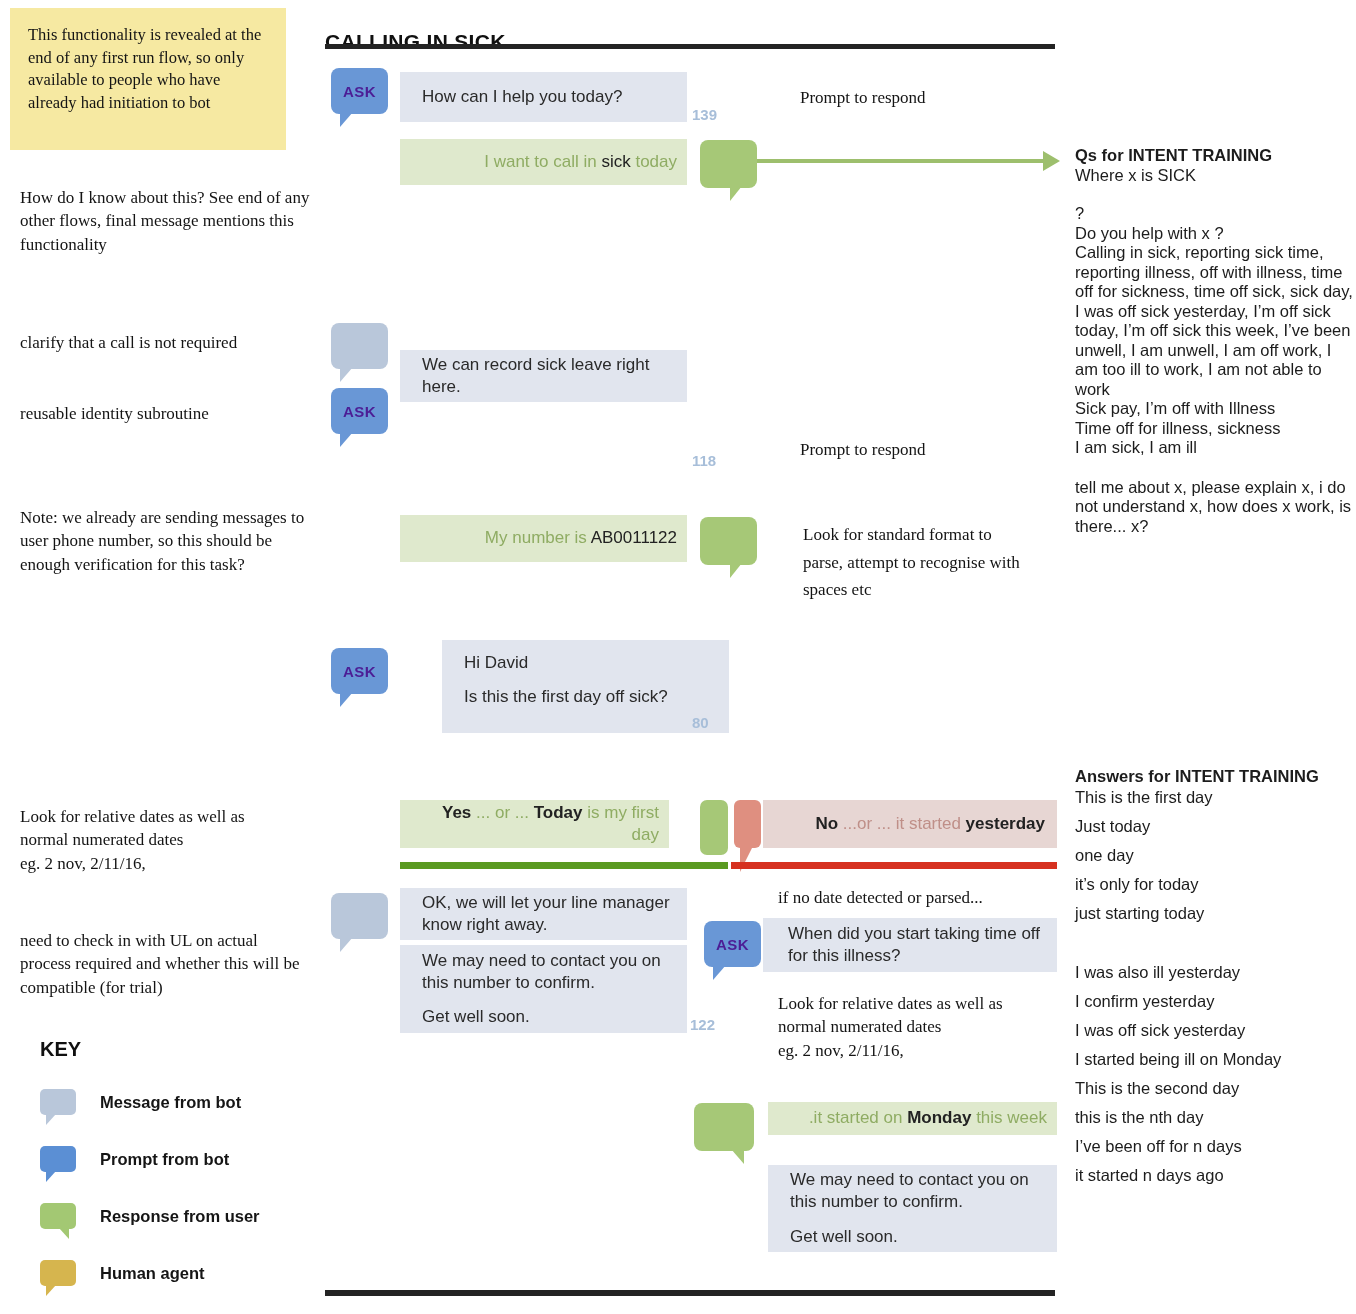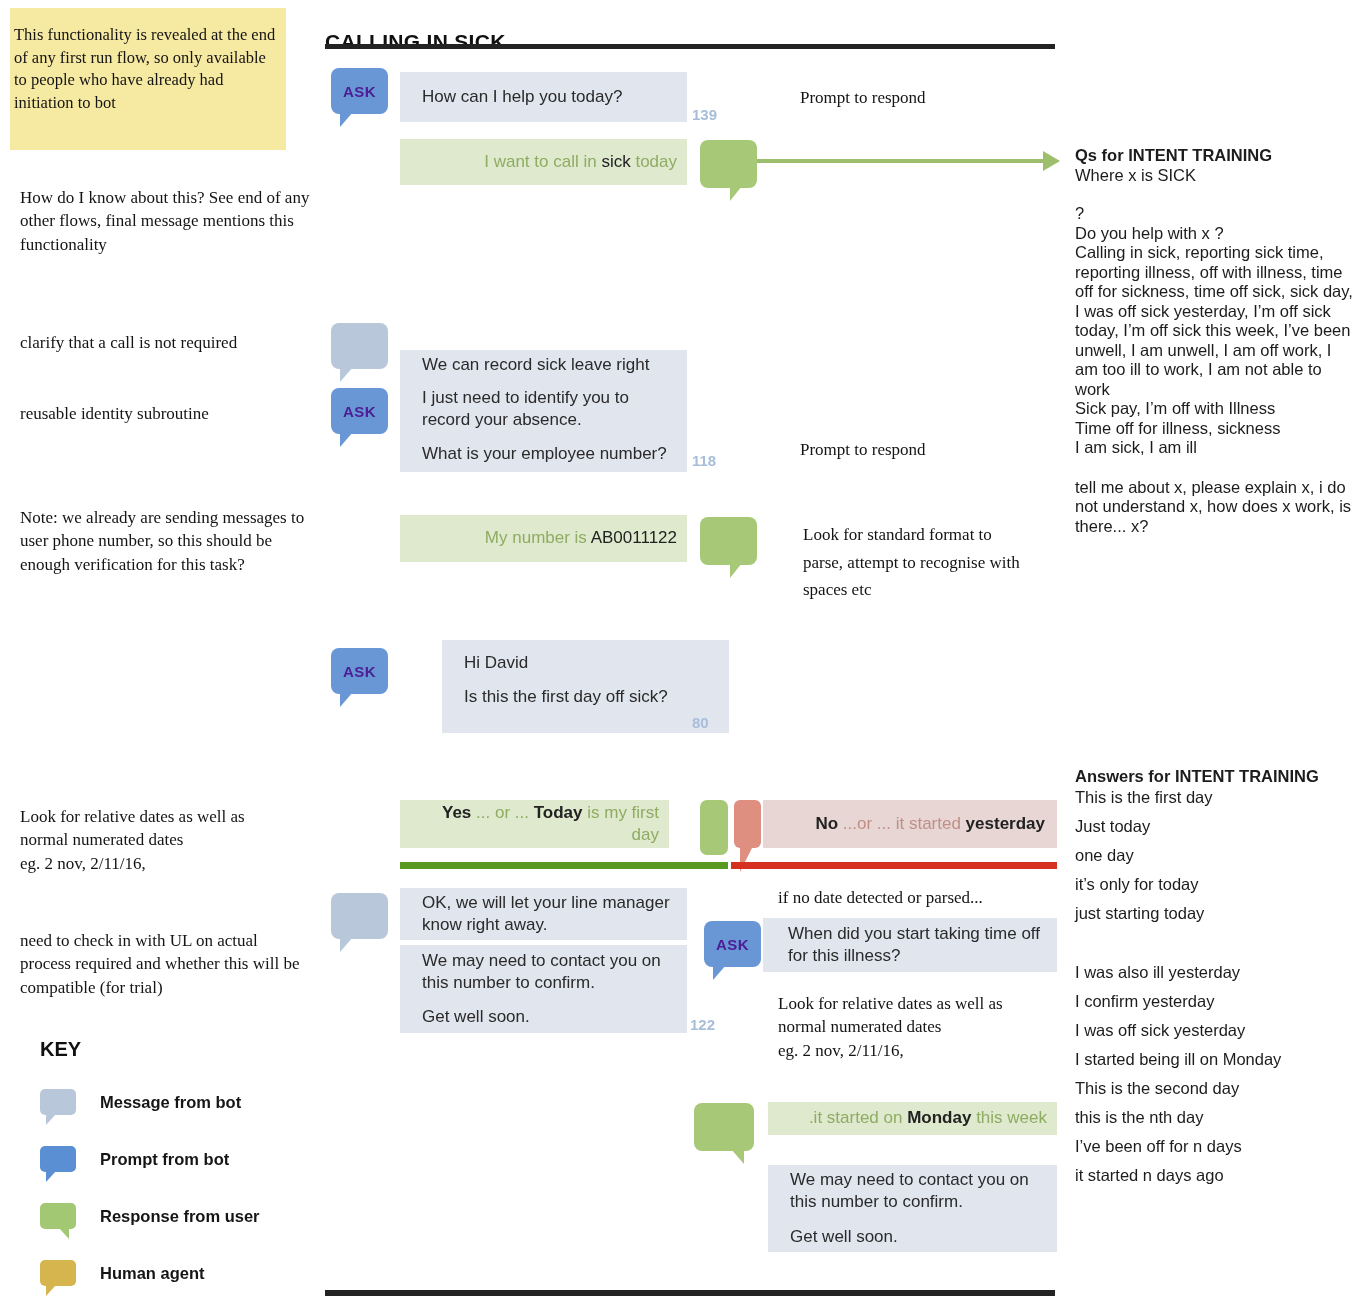--- a/index.html
+++ b/index.html
@@ -22,21 +22,21 @@
   *{margin:0;padding:0;box-sizing:border-box;}
   body{background:#fff;}
   #page{position:relative;width:1356px;height:1314px;background:#fff;overflow:hidden;
         font-family:"Liberation Sans",sans-serif;color:var(--ink);}
 
   
   .ann{position:absolute;font-family:"Liberation Serif","DejaVu Serif",serif;
        font-size:17px;line-height:1.38;color:#141414;white-space:pre-line;}
 
   .sticky{position:absolute;left:10px;top:8px;width:276px;height:142px;background:var(--yellow);
-          padding:16px 4px;font-family:"Liberation Serif","DejaVu Serif",serif;
+          padding:16px 18px;font-family:"Liberation Serif","DejaVu Serif",serif;
           font-size:16.5px;line-height:1.37;color:#141414;}
 
   .flow-title{position:absolute;left:325px;top:30px;font-size:21px;font-weight:700;
               letter-spacing:.3px;color:#101010;}
   .rule{position:absolute;background:#232323;}
 
   
   .sb{position:absolute;border-radius:8px;}
   .sb::after{content:"";position:absolute;width:0;height:0;border-top:15px solid var(--tc);}
   .sb.t-l::after{left:9px;bottom:-13px;border-right:13px solid transparent;}
@@ -134,24 +134,20 @@
  I am sick, I am ill</div>
     <div class="body2"> tell me about x, please explain x, i do not understand x, how does x work, is there... x?</div>
   </div>
 
   <div class="sb gray t-l" style="left:331px;top:323px;width:57px;height:46px;"></div>
   <div class="bubble bot" style="left:400px;top:320px;width:287px;height:52px;margin-top:30px;">
     <div class="para">We can record sick leave right here.</div>
   </div>
 
   <div class="sb blue t-l" style="left:331px;top:388px;width:57px;height:46px;">ASK</div>
-  <div class="bubble bot" style="left:400px;top:380px;width:287px;height:92px;">
-    <div class="para">I just need to identify you to record your absence.</div>
-    <div class="para">What is your employee number?</div>
-  </div>
   <div class="num" style="left:692px;top:452px;">118</div>
   <div class="ann" style="left:800px;top:438px;">Prompt to respond</div>
 
   <div class="bubble user" style="left:400px;top:515px;width:287px;height:47px;">
     <div class="para"><span class="seg-g">My number is </span><span class="seg-d">AB0011122</span></div>
   </div>
   <div class="sb green t-c" style="left:700px;top:517px;width:57px;height:48px;"></div>
   <div class="ann" style="left:803px;top:521px;width:220px;line-height:1.62;">Look for standard format to parse, attempt to recognise with spaces etc</div>
 
   <div class="sb blue t-l" style="left:331px;top:648px;width:57px;height:46px;">ASK</div>

